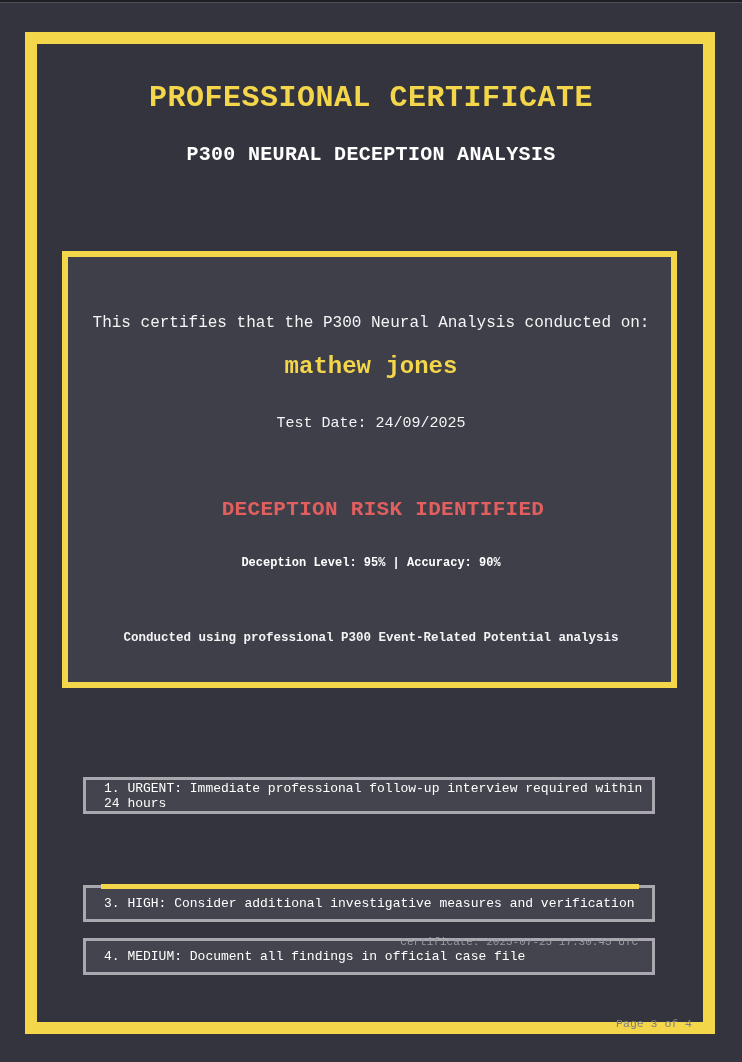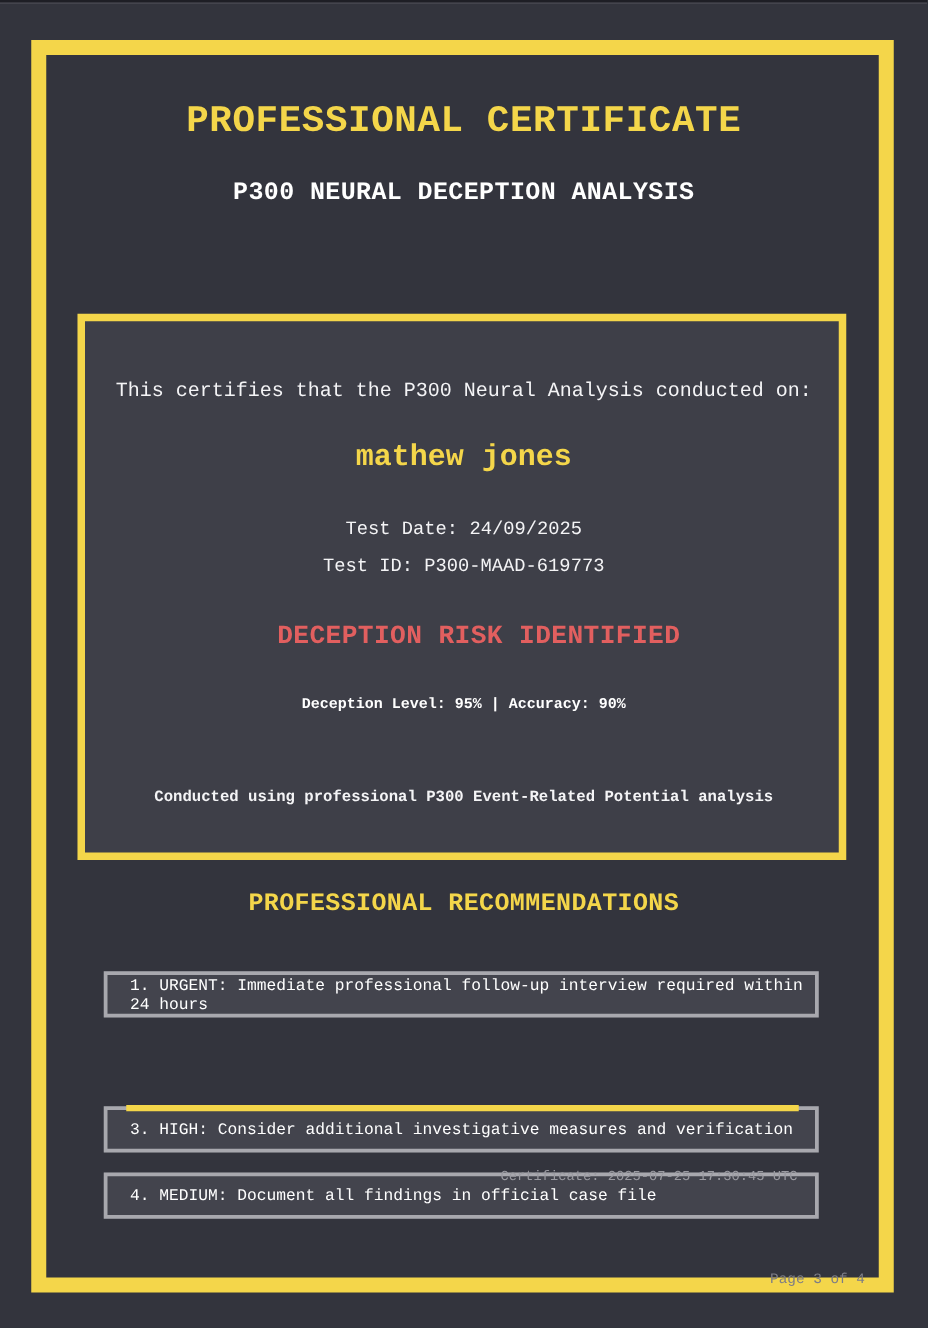--- a/index.html
+++ b/index.html
@@ -27,21 +27,21 @@
   }
   .line{
     position:absolute;left:0;width:742px;text-align:center;line-height:1.2;
   }
   .title{top:80px;font-size:30px;font-weight:bold;color:var(--yellow);letter-spacing:.5px;}
   .subtitle{top:143px;font-size:20px;font-weight:bold;color:#ffffff;letter-spacing:.3px;}
   .cert-box{
     position:absolute;left:62px;top:251px;width:615px;height:437px;
     border:6px solid var(--yellow);background:var(--inner-bg);box-sizing:border-box;
   }
-  .intro{top:304px;font-size:16px;color:#f4f4f6;}
+  .intro{top:314px;font-size:16px;color:#f4f4f6;}
   .name{top:353px;font-size:24px;font-weight:bold;color:var(--yellow);}
   .test-date{top:415px;font-size:15px;color:#f4f4f6;}
   .test-id{top:445px;font-size:15px;color:#f4f4f6;}
   .risk{top:497px;font-size:21px;font-weight:bold;color:var(--red);letter-spacing:.3px;padding-left:12px;}
   .metrics{top:556px;font-size:12px;font-weight:bold;color:#ffffff;}
   .method{top:631px;font-size:12.5px;font-weight:bold;color:#f4f4f6;}
   .rec-heading{top:712px;font-size:20px;font-weight:bold;color:var(--yellow);letter-spacing:.3px;}
   .rec-box{
     position:absolute;left:83px;width:572px;height:37px;
     border:3px solid var(--box-border);background:var(--box-bg);
@@ -77,29 +77,27 @@
   <div class="line subtitle">P300 NEURAL DECEPTION ANALYSIS</div>
 
   <div class="cert-box"></div>
 
   <div class="line intro">This certifies that the P300 Neural Analysis conducted on:</div>
 
   <div class="line name">mathew jones</div>
 
   <div class="line test-date">Test Date: 24/09/2025</div>
 
-  <div class="line test-id">Test ID: P300-MAAD-619773</div>
 
   <div class="line risk">DECEPTION RISK IDENTIFIED</div>
 
   <div class="line metrics">Deception Level: 95% | Accuracy: 90%</div>
 
   <div class="line method">Conducted using professional P300 Event-Related Potential analysis</div>
 
-  <div class="line rec-heading">PROFESSIONAL RECOMMENDATIONS</div>
 
   <div class="rec-box rec-1">
     <span>1. URGENT: Immediate professional follow-up interview required within 24 hours</span>
   </div>
 
 
   <div class="rec-box rec-3">
     <span>3. HIGH: Consider additional investigative measures and verification</span>
   </div>
 

